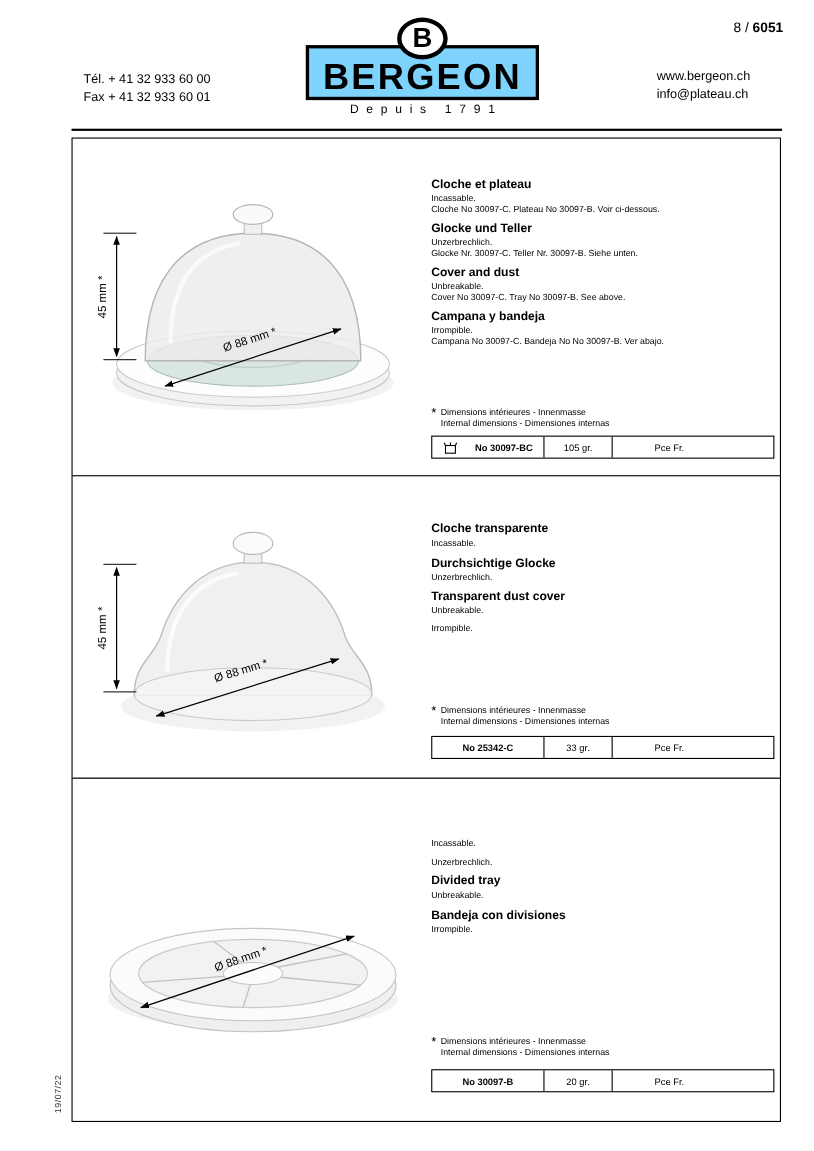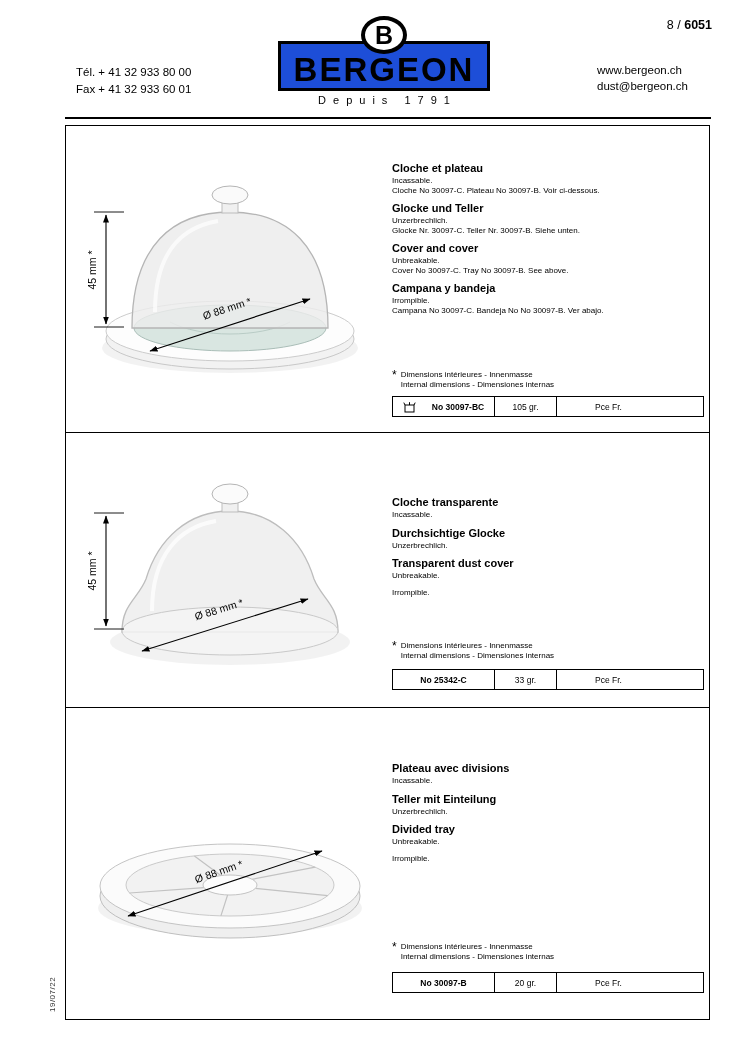--- a/index.html
+++ b/index.html
@@ -9,21 +9,21 @@
   .page-number { position:absolute; top:18px; right:28px; font-size:12.5px; }
   .page-number b { font-weight:bold; }
 
   .contact-left { position:absolute; left:76px; top:64px; font-size:11.5px; line-height:17px; }
   .contact-right { position:absolute; left:597px; top:62px; font-size:11.5px; line-height:16px; }
 
   .logo { position:absolute; left:278px; top:16px; width:212px; text-align:center; }
   .logo-mark { width:46px; height:38px; border:4px solid #000; border-radius:50%; background:#fff;
                margin:0 auto -13px auto; font-weight:bold; font-size:25px; line-height:31px;
                text-align:center; position:relative; z-index:2; }
-  .logo-box { border:3px solid #000; background:#1d4ed8; padding:9px 4px 2px 4px; font-weight:bold;
+  .logo-box { border:3px solid #000; background:#7dd3fc; padding:9px 4px 2px 4px; font-weight:bold;
               font-size:33px; letter-spacing:2px; line-height:1; }
   .logo-tagline { font-size:11px; letter-spacing:7px; margin-top:3px; padding-left:7px;text-align:center; }
 
   .header-rule { position:absolute; left:65px; top:117px; width:646px; height:2px; background:#000; }
 
   .product-section { position:absolute; left:65px; width:645px; border:1px solid #000; background:#fff; }
   .sec1 { top:125px; height:308px; }
   .sec2 { top:432px; height:276px; }
   .sec3 { top:707px; height:313px; }
 
@@ -52,33 +52,33 @@
   svg text { font-family:"Liberation Sans", sans-serif; font-size:10.5px; fill:#000; }
 </style>
 </head>
 <body>
 
 <div class="page">
 
   <div class="page-number"><span>8 / </span><b>6051</b></div>
 
   <div class="contact-left">
-    <div>Tél. + 41 32 933 80 00</div>
+    <div>Tél. + 41 32 933 60 00</div>
     <div>Fax + 41 32 933 60 01</div>
   </div>
 
   <div class="logo">
     <div class="logo-mark">B</div>
     <div class="logo-box">BERGEON</div>
     <div class="logo-tagline">Depuis 1791</div>
   </div>
 
   <div class="contact-right">
     <div>www.bergeon.ch</div>
-    <div>dust@bergeon.ch</div>
+    <div>info@plateau.ch</div>
   </div>
 
   <div class="header-rule"></div>
 
   <div class="product-section sec1">
     <div class="figure">
       <svg width="320" height="295" viewBox="0 0 320 295">
         <defs>
           <marker id="arr1" markerWidth="9" markerHeight="8" refX="7.5" refY="3" orient="auto-start-reverse" markerUnits="userSpaceOnUse">
             <path d="M0,0 L8,3 L0,6 z" fill="#000"></path>
@@ -115,21 +115,21 @@
         <div class="lang-title">Cloche et plateau</div>
         <div class="lang-sub">Incassable.</div>
         <div class="lang-detail">Cloche No 30097-C. Plateau No 30097-B. Voir ci-dessous.</div>
       </div>
       <div class="lang-block">
         <div class="lang-title">Glocke und Teller</div>
         <div class="lang-sub">Unzerbrechlich.</div>
         <div class="lang-detail">Glocke Nr. 30097-C. Teller Nr. 30097-B. Siehe unten.</div>
       </div>
       <div class="lang-block">
-        <div class="lang-title">Cover and cover</div>
+        <div class="lang-title">Cover and dust</div>
         <div class="lang-sub">Unbreakable.</div>
         <div class="lang-detail">Cover No 30097-C. Tray No 30097-B. See above.</div>
       </div>
       <div class="lang-block">
         <div class="lang-title">Campana y bandeja</div>
         <div class="lang-sub">Irrompible.</div>
         <div class="lang-detail">Campana No 30097-C. Bandeja No No 30097-B. Ver abajo.</div>
       </div>
     </div>
 
@@ -175,21 +175,21 @@
         <line x1="24" y1="74" x2="54" y2="74" stroke="#000" stroke-width="0.9"></line>
         <line x1="24" y1="190" x2="54" y2="190" stroke="#000" stroke-width="0.9"></line>
         <line x1="36" y1="77" x2="36" y2="187" stroke="#000" stroke-width="1.1" marker-start="url(#arr2)" marker-end="url(#arr2)"></line>
         <text x="26" y="132" text-anchor="middle" transform="rotate(-90 26 132)">45 mm *</text>
 
         <line x1="72" y1="212" x2="238" y2="160" stroke="#000" stroke-width="1.1" marker-start="url(#arr2)" marker-end="url(#arr2)"></line>
         <text x="150" y="174" text-anchor="middle" transform="rotate(-17 150 174)">Ø 88 mm *</text>
       </svg>
     </div>
 
-    <div class="info" style="top:42px;margin-top:21px;">
+    <div class="info" style="top:42px;">
       <div class="lang-block">
         <div class="lang-title">Cloche transparente</div>
         <div class="lang-sub">Incassable.</div>
       </div>
       <div class="lang-block">
         <div class="lang-title">Durchsichtige Glocke</div>
         <div class="lang-sub">Unzerbrechlich.</div>
       </div>
       <div class="lang-block">
         <div class="lang-title">Transparent dust cover</div>
@@ -236,32 +236,31 @@
 
         <ellipse cx="160" cy="137" rx="27" ry="10" fill="#fcfcfc" stroke="#c4c4c4"></ellipse>
 
         <line x1="58" y1="168" x2="252" y2="103" stroke="#000" stroke-width="1.1" marker-start="url(#arr3)" marker-end="url(#arr3)"></line>
         <text x="150" y="127" text-anchor="middle" transform="rotate(-19 150 127)">Ø 88 mm *</text>
       </svg>
     </div>
 
     <div class="info" style="top:54px;">
       <div class="lang-block">
-        <div class="lang-title">Plateau avec divisions</div>
         <div class="lang-sub">Incassable.</div>
       </div>
       <div class="lang-block">
-        <div class="lang-title">Teller mit Einteilung</div>
         <div class="lang-sub">Unzerbrechlich.</div>
       </div>
       <div class="lang-block">
         <div class="lang-title">Divided tray</div>
         <div class="lang-sub">Unbreakable.</div>
       </div>
       <div class="lang-block">
+        <div class="lang-title">Bandeja con divisiones</div>
         <div class="lang-sub">Irrompible.</div>
       </div>
     </div>
 
     <div class="note" style="top:234px;">
       <div class="note-ast">*</div>
       <div class="note-lines">
         <div>Dimensions intérieures - Innenmasse</div>
         <div>Internal dimensions - Dimensiones internas</div>
       </div>

